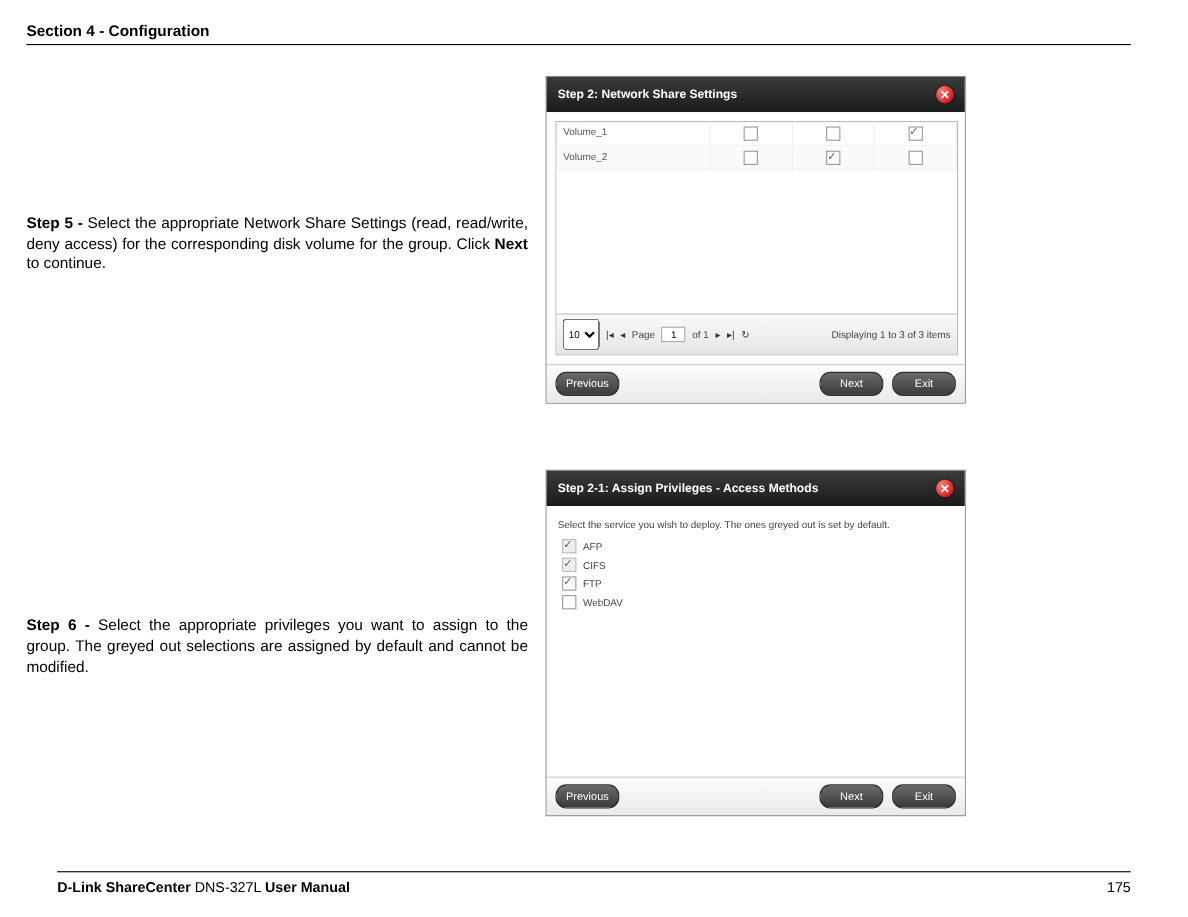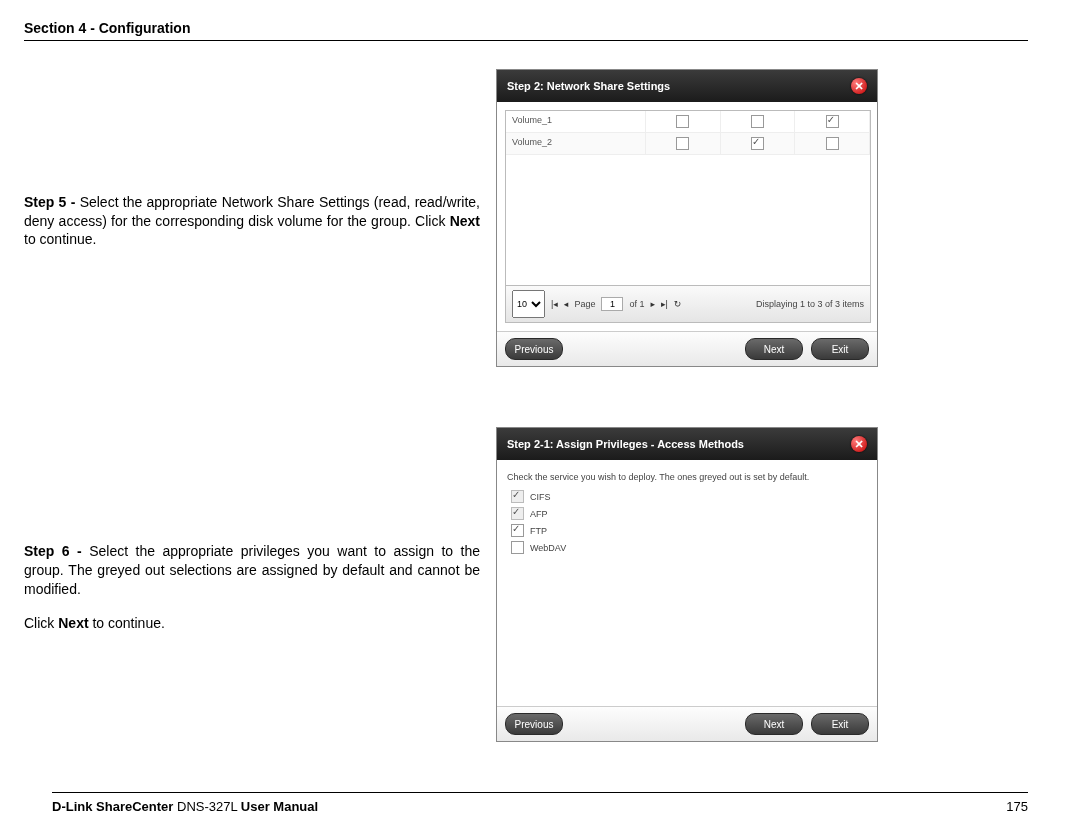--- a/index.html
+++ b/index.html
@@ -211,40 +211,37 @@
         <div class="d-btn">Exit</div>
       </div>
     </div>
   </div>
 
   <div class="content-row second">
     <div class="instr">
       <div>
         <b>Step 6 - </b><span>Select the appropriate privileges you want to assign to the group. The greyed out selections are assigned by default and cannot be modified.</span>
       </div>
-      <div style="margin-top:16px;">
-        <span>Click </span><b>Next</b><span> to continue.</span>
-      </div>
     </div>
 
     <div class="dialog">
       <div class="dlg-titlebar">
         <span>Step 2-1: Assign Privileges - Access Methods</span>
         <span class="close-x">✕</span>
       </div>
       <div class="dlg-body">
-        <div class="svc-note">Check the service you wish to deploy. The ones greyed out is set by default.</div>
+        <div class="svc-note">Select the service you wish to deploy. The ones greyed out is set by default.</div>
         <div class="svc-list">
+          <div class="svc-item">
+            <span class="chkbox on grey"></span>
+            <span>AFP</span>
+          </div>
           <div class="svc-item">
             <span class="chkbox on grey"></span>
             <span>CIFS</span>
-          </div>
-          <div class="svc-item">
-            <span class="chkbox on grey"></span>
-            <span>AFP</span>
           </div>
           <div class="svc-item">
             <span class="chkbox on"></span>
             <span>FTP</span>
           </div>
           <div class="svc-item">
             <span class="chkbox"></span>
             <span>WebDAV</span>
           </div>
         </div>

